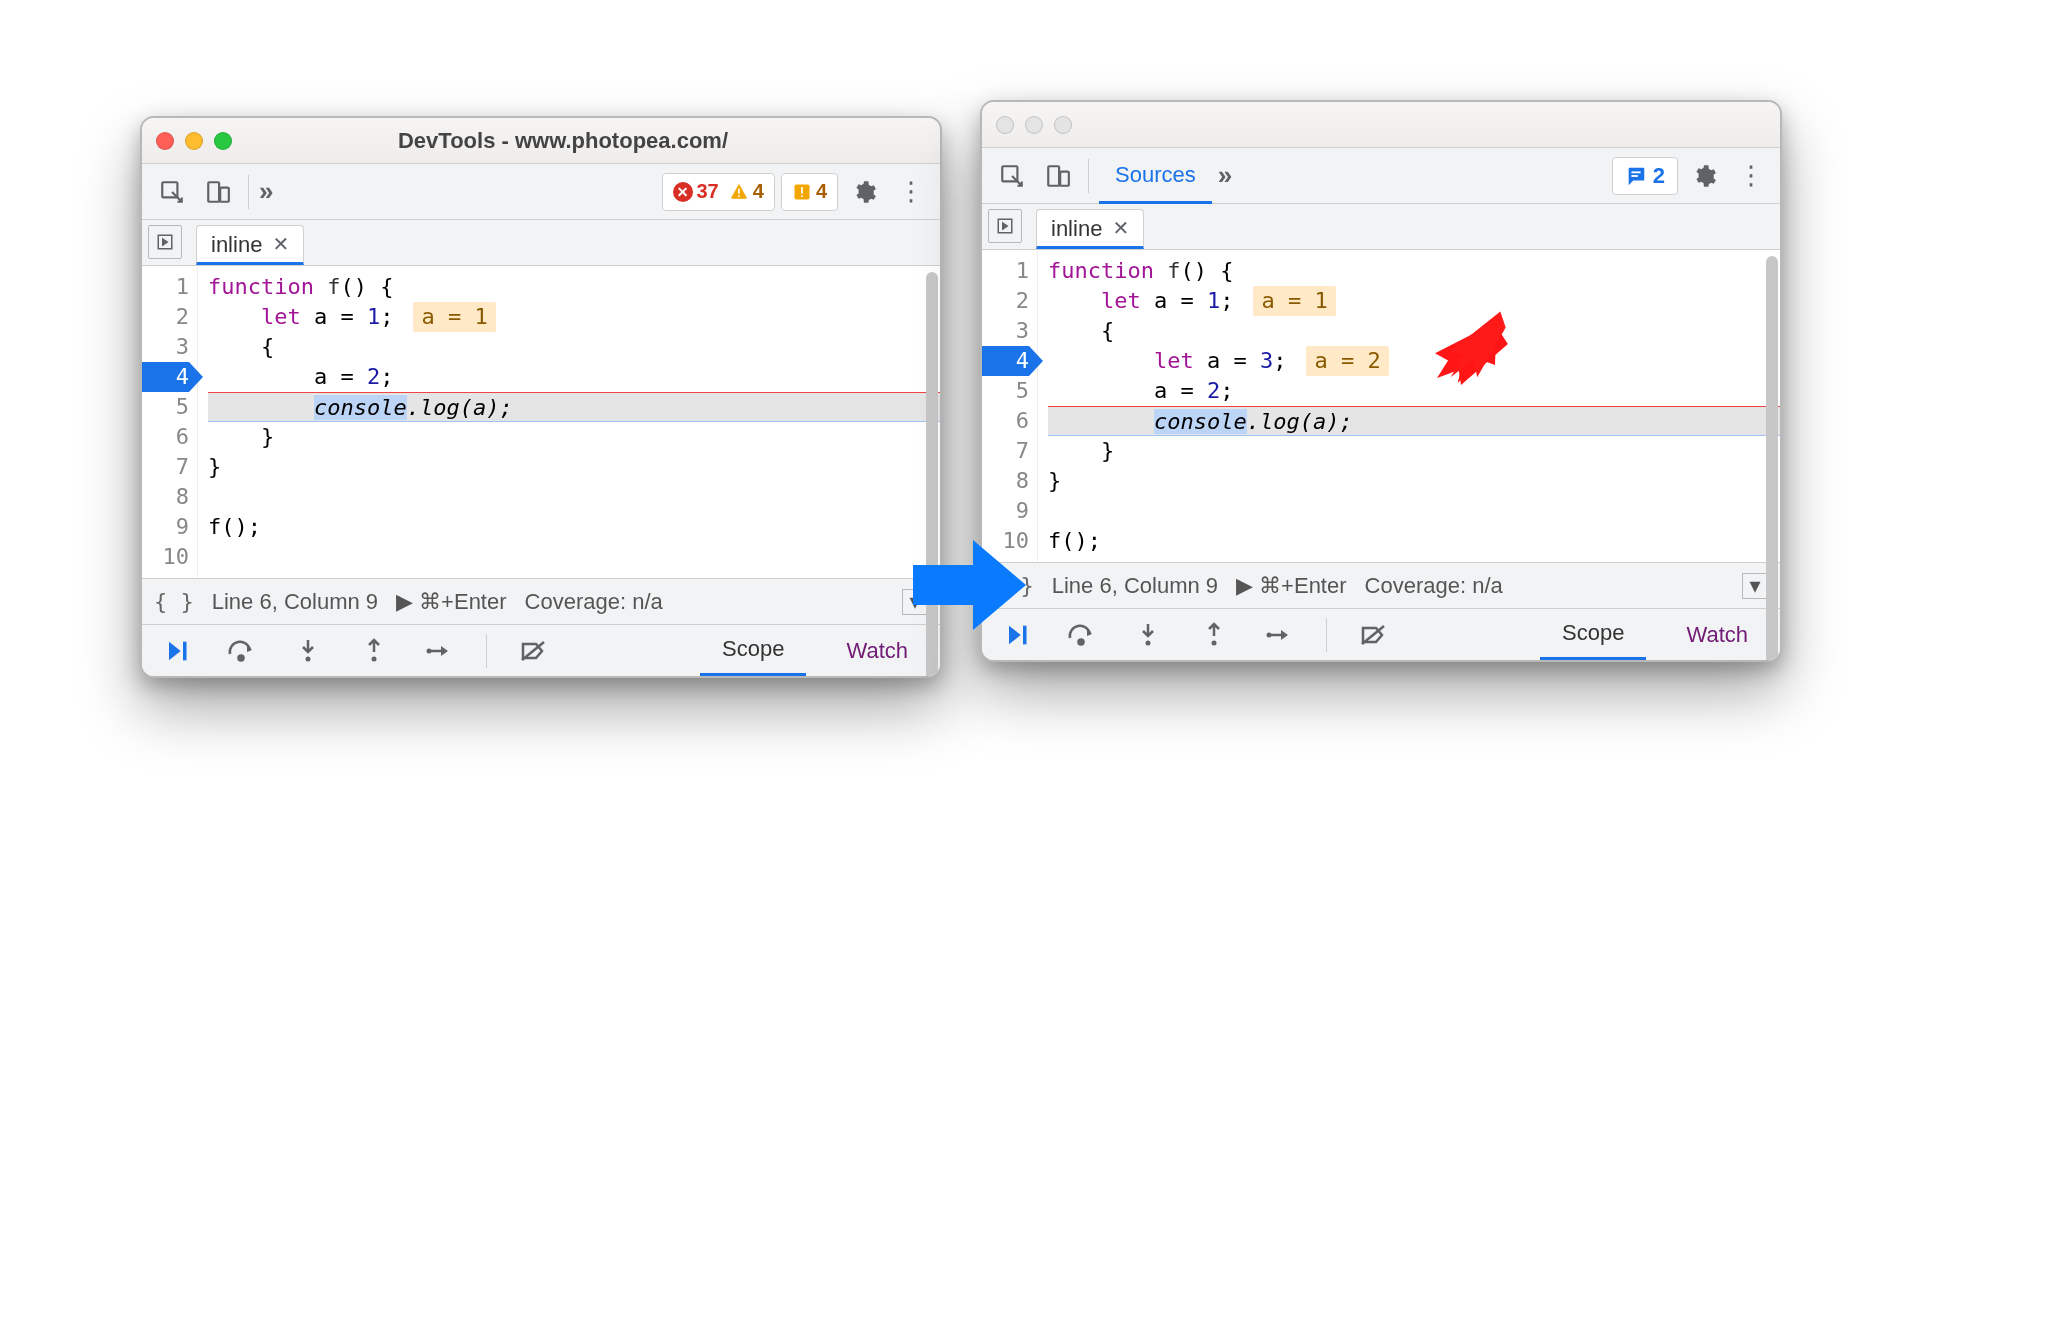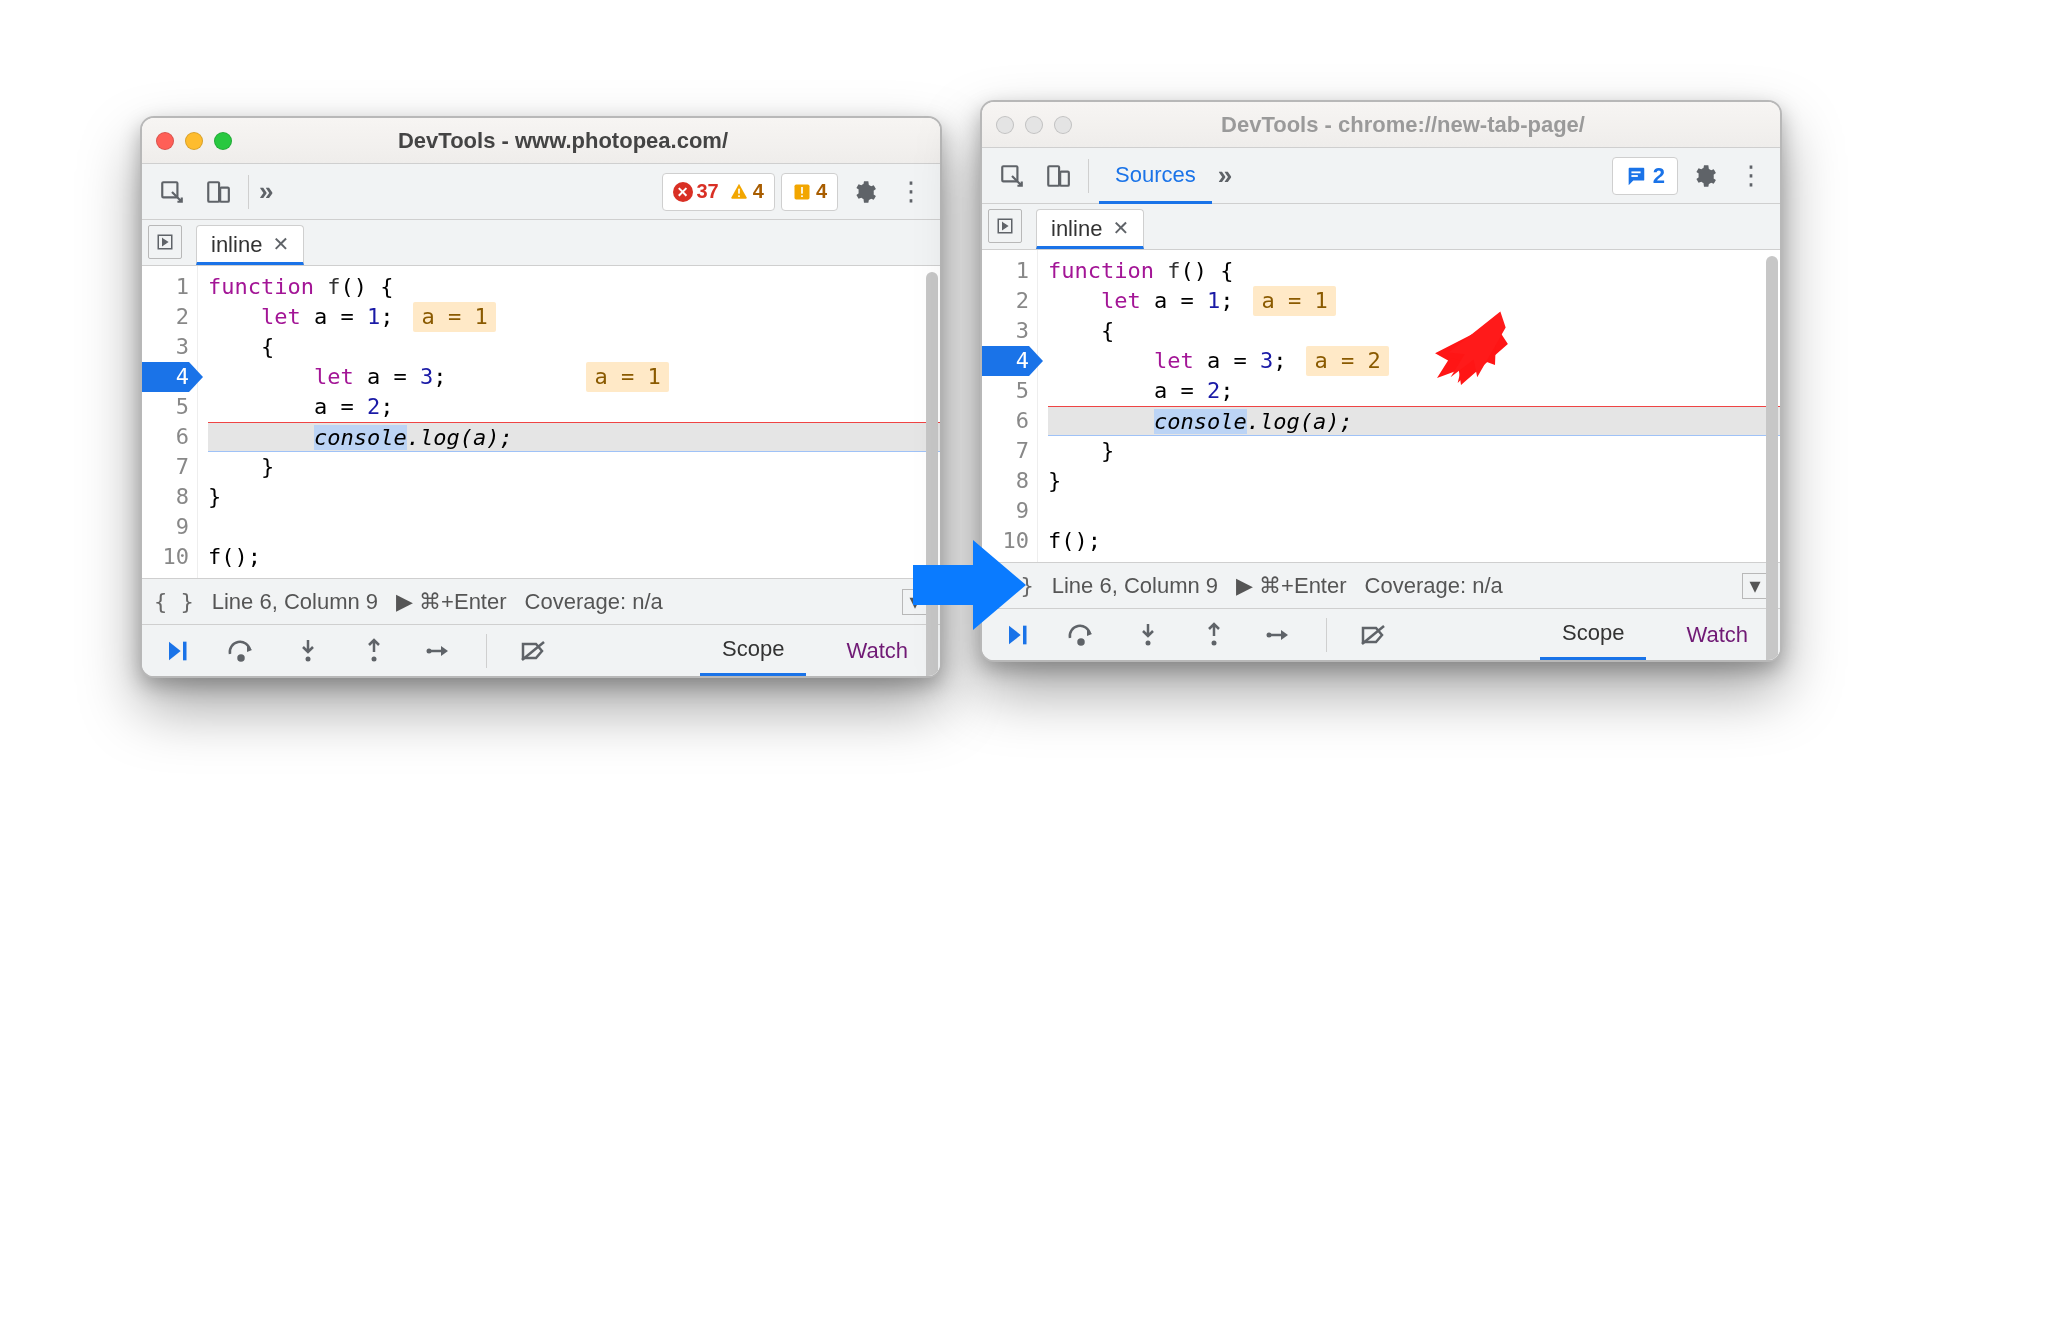--- a/index.html
+++ b/index.html
@@ -254,21 +254,20 @@
         <div>6</div>
         <div>7</div>
         <div>8</div>
         <div>9</div>
         <div>10</div>
       </div>
       <div class="code">
         <div class="codeline"><span class="tok-kw">function</span> <span class="tok-fn">f</span>() {</div>
         <div class="codeline">    <span class="tok-kw">let</span><span> a = </span><span class="tok-num">1</span><span>;</span><span class="hint">a = 1</span></div>
         <div class="codeline">    {</div>
-        <div class="codeline">        <span class="tok-kw">let</span><span> a = </span><span class="tok-num">3</span><span>;</span><span class="hint" style="margin-left:140px">a = 1</span></div>
         <div class="codeline"><span>        a = </span><span class="tok-num">2</span><span>;</span></div>
         <div class="codeline hl-line">        <span class="sel">console</span><span>.log(a);</span></div>
         <div class="codeline">    }</div>
         <div class="codeline">}</div>
         <div class="codeline"></div>
         <div class="codeline">f();</div>
       </div>
       <div class="scrollbar"></div>
     </div>
 
@@ -326,21 +325,20 @@
     </div>
   </div>
 
   <div class="window right">
     <div class="titlebar inactive">
       <div class="traffic">
         <div class="tdot i"></div>
         <div class="tdot i"></div>
         <div class="tdot i"></div>
       </div>
-      <div class="title-text">DevTools - chrome://new-tab-page/</div>
     </div>
 
     <div class="toolbar">
       <div class="tbtn">
         <svg width="26" height="26" viewBox="0 0 24 24" fill="none" stroke="#5f6368" stroke-width="2">
             <rect x="3" y="3" width="14" height="14" rx="1"></rect>
             <path d="M12 12 L21 21 M17 21 L21 21 L21 17"></path>
           </svg>
       </div>
       <div class="tbtn">

